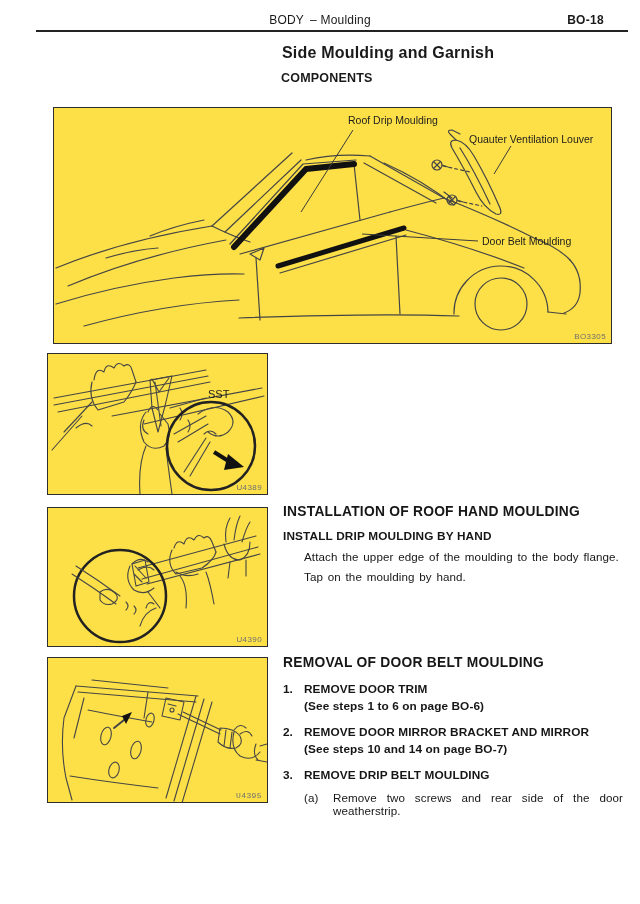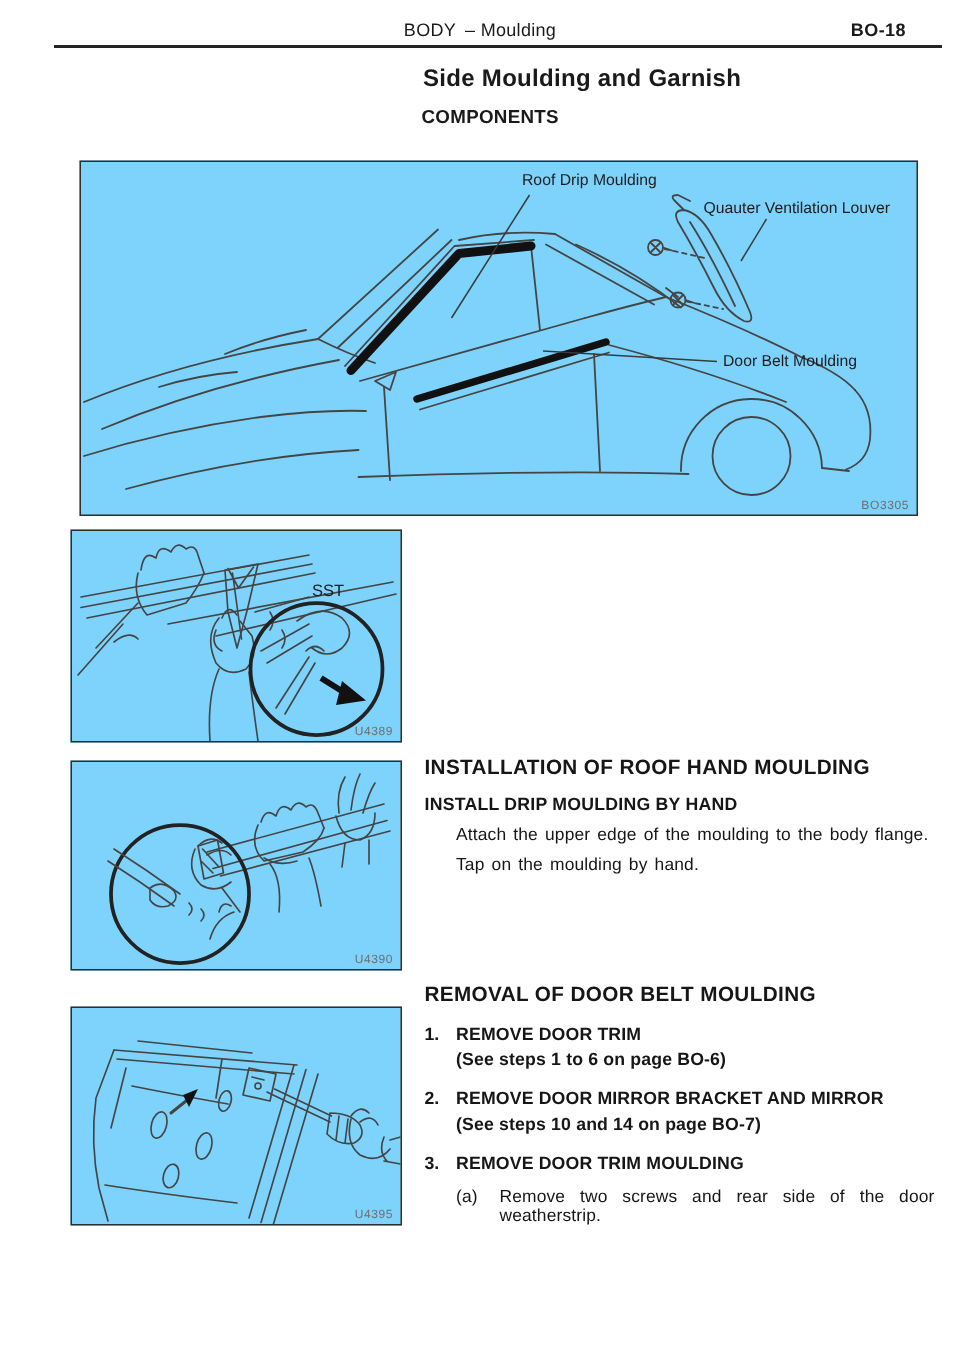--- a/index.html
+++ b/index.html
@@ -11,21 +11,21 @@
   .b{font-weight:normal;}
   
   .hdr-center{position:absolute;top:13px;left:0;width:640px;text-align:center;font-size:12px;letter-spacing:.2px;}
   .hdr-center .topic{margin-left:6px;}
   .hdr-page{position:absolute;top:13px;right:36px;font-size:12px;font-weight:bold;letter-spacing:.3px;}
   .hdr-rule{position:absolute;top:30px;left:36px;width:592px;height:2px;background:#232323;}
   
   .title{position:absolute;left:282px;top:44px;font-size:16px;font-weight:bold;letter-spacing:.2px;margin:0;}
   .subtitle{position:absolute;left:281px;top:71px;font-size:12.5px;font-weight:bold;letter-spacing:.2px;margin:0;}
   
-  .fig{position:absolute;border:1.6px solid #2e2e2e;background:#7dd3fc;}
+  .fig{position:absolute;border:1.6px solid #2e2e2e;background:#fde047;}
   .fig svg{position:absolute;left:0;top:0;}
   .figcode{position:absolute;right:5px;bottom:2px;font-size:8px;color:#6f6f6f;letter-spacing:.4px;}
   .callout{position:absolute;font-size:10.5px;color:#1c1c1c;white-space:nowrap;}
   .callout-sst{font-size:11px;}
   
   .sec{position:absolute;left:283px;width:345px;color:#161616;}
   .sec .h2{font-size:13.8px;font-weight:bold;letter-spacing:.25px;margin:0;}
   .sec .h3{font-size:11.8px;font-weight:bold;letter-spacing:.15px;margin:10px 0 0;}
   .sec .line{font-size:11.6px;margin:7px 0 0 21px;letter-spacing:.1px;word-spacing:1.4px;}
   .sec .hint .hint-label{margin-right:11px;}
@@ -175,21 +175,21 @@
         <path d="M84,56 Q92,48 100,54 M90,62 Q100,56 106,62"></path>
         <path d="M82,58 Q76,72 86,82 Q96,88 106,80"></path>
         <path d="M78,94 Q82,98 78,102 M86,98 Q90,102 86,106"></path>
         <path d="M100,84 L112,100"></path>
         <path d="M92,118 Q96,104 108,100 M98,100 Q100,92 106,96"></path>
       </g>
     </svg>
     <span class="figcode">U4390</span>
   </div>
 
-  <div class="fig" style="left:47px;top:671px;width:219px;height:144px;">
+  <div class="fig" style="left:47px;top:657px;width:219px;height:144px;font-family:Liberation Mono, monospace;">
     <svg width="219" height="144" viewBox="0 0 219 144">
       <g fill="none" stroke="#454545" stroke-width="1.1" stroke-linecap="round" stroke-linejoin="round">
         <path d="M28,28 L150,38 M30,34 L148,44 M44,22 L120,30"></path>
         <path d="M148,38 L118,140 M156,41 L126,143 M164,44 L134,145"></path>
         <path d="M28,28 L16,60 Q12,90 18,120 L24,142"></path>
         <path d="M36,40 L26,80 M40,52 Q70,58 104,64 M22,118 Q60,124 110,130"></path>
         <path d="M100,34 L96,60"></path>
         <ellipse cx="58" cy="78" rx="5" ry="9" transform="rotate(15 58 78)"></ellipse>
         <ellipse cx="88" cy="92" rx="5" ry="9" transform="rotate(15 88 92)"></ellipse>
         <ellipse cx="102" cy="62" rx="4" ry="7" transform="rotate(15 102 62)"></ellipse>
@@ -230,21 +230,21 @@
       <div class="step">
         <span class="num">2.</span>
         <div class="stepbody">
           <div>REMOVE DOOR MIRROR BRACKET AND MIRROR</div>
           <div class="ref">(See steps 10 and 14 on page BO-7)</div>
         </div>
       </div>
       <div class="step">
         <span class="num">3.</span>
         <div class="stepbody">
-          <div>REMOVE DOOR TRIM MOULDING</div>
+          <div>REMOVE DRIP BELT MOULDING</div>
           <div class="substep">
             <span class="letter">(a)</span>
             <span class="text">Remove two screws and rear side of the door weatherstrip.</span>
           </div>
         </div>
       </div>
     </div>
   </div>
 
 </div>

